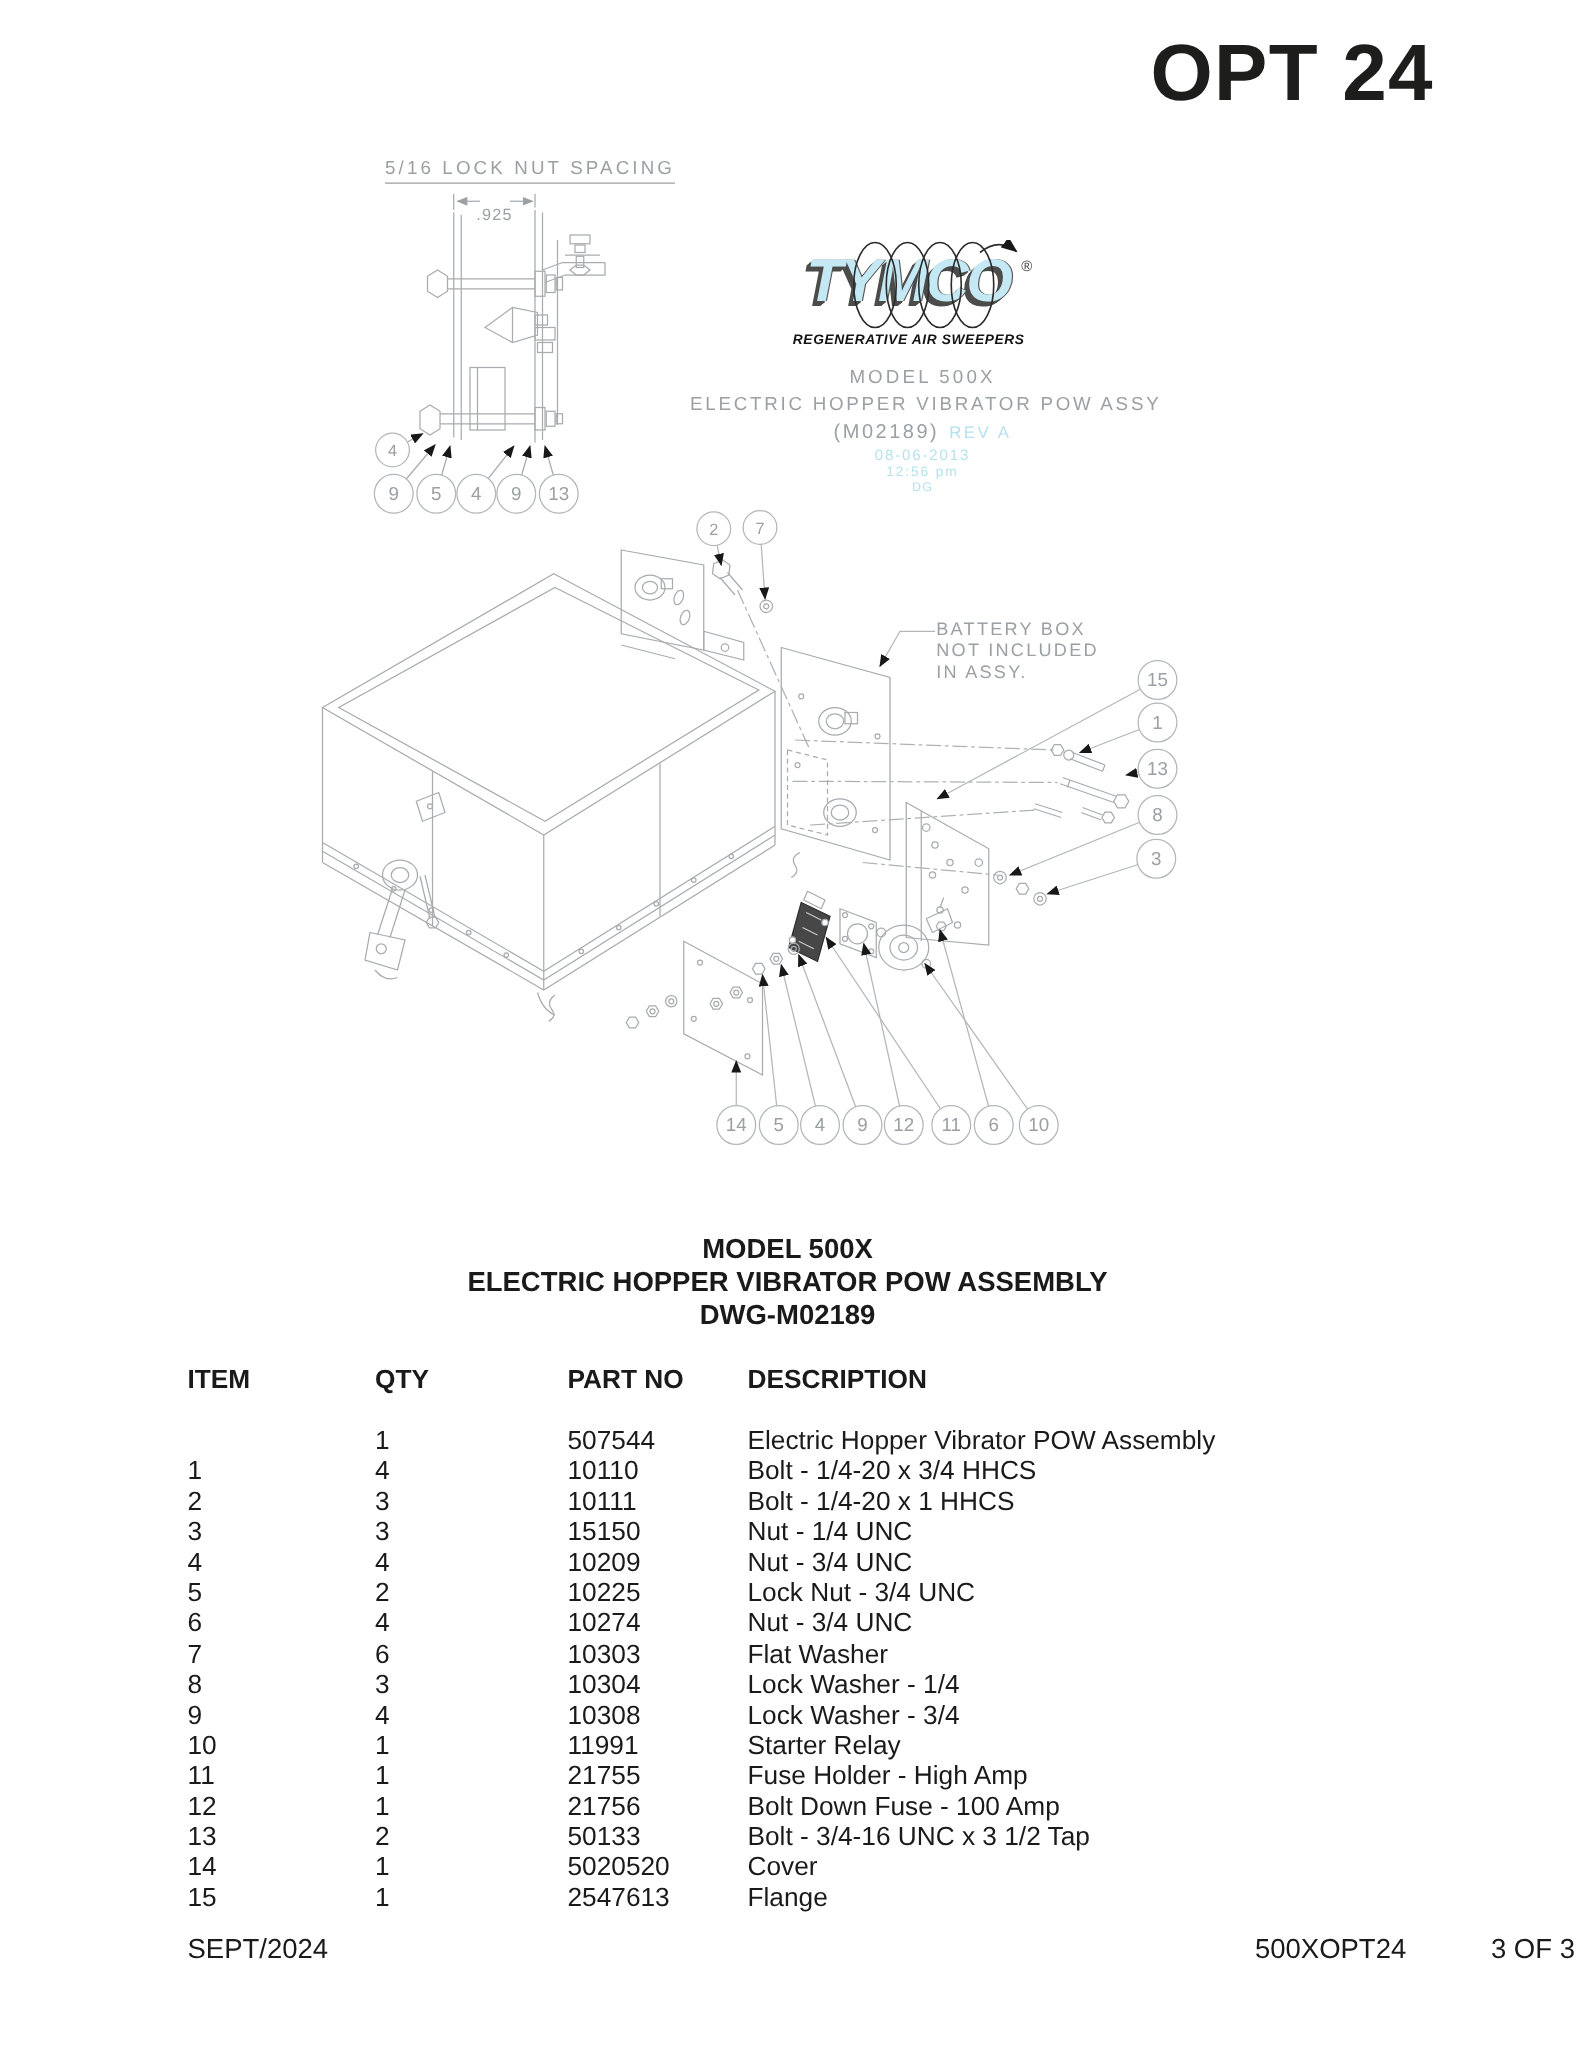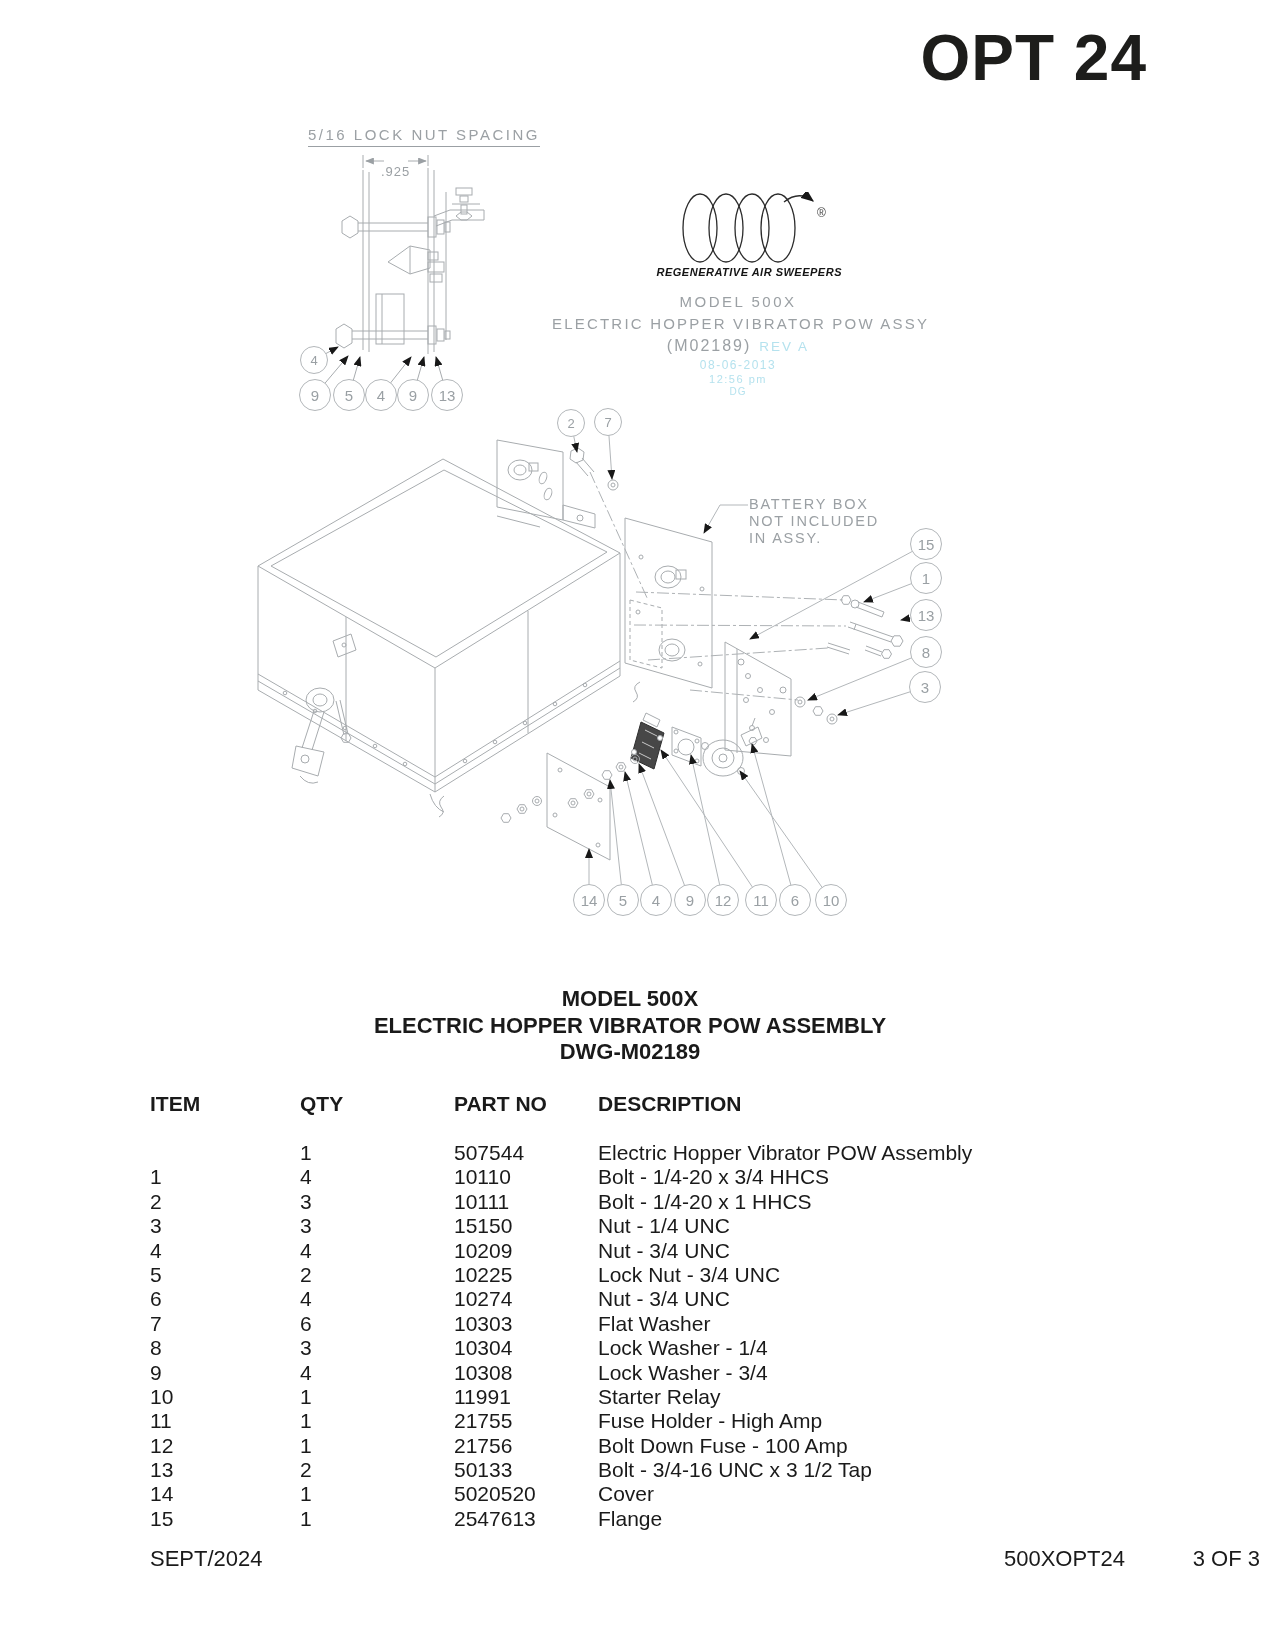--- a/index.html
+++ b/index.html
@@ -8,21 +8,21 @@
   .drawing{position:absolute;left:0;top:0;width:1275px;height:940px;padding-left:18px;}
   .drawsvg{position:absolute;left:0;top:0;}
   .cad{position:absolute;color:#9ba0a4;font-family:"Liberation Sans",sans-serif;}
   .detail-title{left:308px;top:126px;font-size:15px;letter-spacing:2.5px;border-bottom:1.5px solid #9ba0a4;padding-bottom:3px;}
   .dim{left:381px;top:164px;font-size:13px;letter-spacing:1px;}
   .battery-note{left:749px;top:496px;font-size:14.5px;letter-spacing:1.8px;line-height:17px;}
   .logo{position:absolute;left:612px;top:192px;width:240px;height:100px;}
   .logo-word{position:absolute;left:33px;top:6px;font-size:48px;font-weight:bold;font-style:italic;letter-spacing:-2px;color:#c4e9f4;
     text-shadow:-1px 1px 0 #4c4c4b,-2px 2px 0 #4c4c4b,-3px 3px 0 #4c4c4b,-4px 4px 0 #4c4c4b,1px 0 0 #5a5a59;}
   .logo-reg{position:absolute;left:205px;top:14px;font-size:12px;color:#444;}
-  .logo-tag{position:absolute;left:0;top:74px;width:230px;text-align:right;font-size:11px;font-weight:bold;font-style:italic;letter-spacing:0.5px;color:#141414;}
+  .logo-tag{position:absolute;left:0;top:74px;width:230px;text-align:center;font-size:11px;font-weight:bold;font-style:italic;letter-spacing:0.5px;color:#141414;}
   .logo-spiral{position:absolute;left:0;top:0;}
   .stamp{position:absolute;left:552px;top:291px;width:372px;text-align:center;color:#9ba0a4;}
   .stamp .s1{font-size:15px;letter-spacing:2.5px;line-height:22px;}
   .stamp .s2{font-size:15px;letter-spacing:2.2px;line-height:22px;white-space:nowrap;}
   .stamp .s3{font-size:16px;letter-spacing:2px;line-height:22px;}
   .blue{color:#b5e2ee;}
   .stamp .rev{font-size:13.5px;margin-left:8px;letter-spacing:2px;}
   .stamp .sd{font-size:12px;letter-spacing:1.5px;line-height:15px;}
   .stamp .st{font-size:11px;letter-spacing:1.5px;line-height:13px;}
   .stamp .si{font-size:10px;letter-spacing:1px;line-height:12px;}
@@ -268,20 +268,21 @@
       <line x1="795" y1="900" x2="752" y2="744" marker-end="url(#arr)"></line>
       <line x1="831" y1="900" x2="740" y2="771" marker-end="url(#arr)"></line>
       <path d="M748,505 L720,505 L704,533" marker-end="url(#arr)"></path>
     </g>
   </svg>
 
   <div class="cad detail-title">5/16 LOCK NUT SPACING</div>
   <div class="cad dim">.925</div>
 
   <div class="logo">
+    <div class="logo-word">TYMCO</div>
     <svg class="logo-spiral" width="240" height="100" viewBox="0 0 240 100">
       <g stroke="#2b2b2b" stroke-width="1.3" fill="none">
         <ellipse cx="88" cy="36" rx="17" ry="34"></ellipse>
         <ellipse cx="114" cy="36" rx="17" ry="34"></ellipse>
         <ellipse cx="140" cy="36" rx="17" ry="34"></ellipse>
         <ellipse cx="166" cy="36" rx="17" ry="34"></ellipse>
         <path d="M172,10 C182,2 192,2 201,9" marker-end="url(#arr)"></path>
       </g>
     </svg>
     <div class="logo-reg">®</div>

